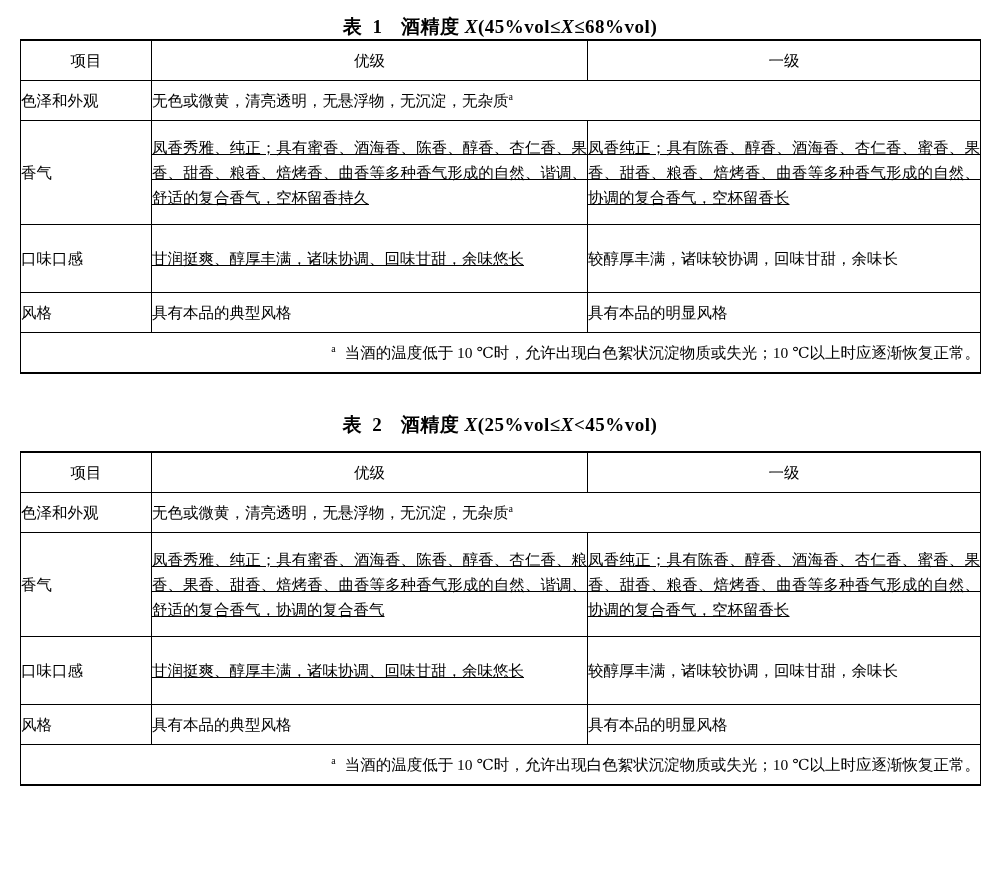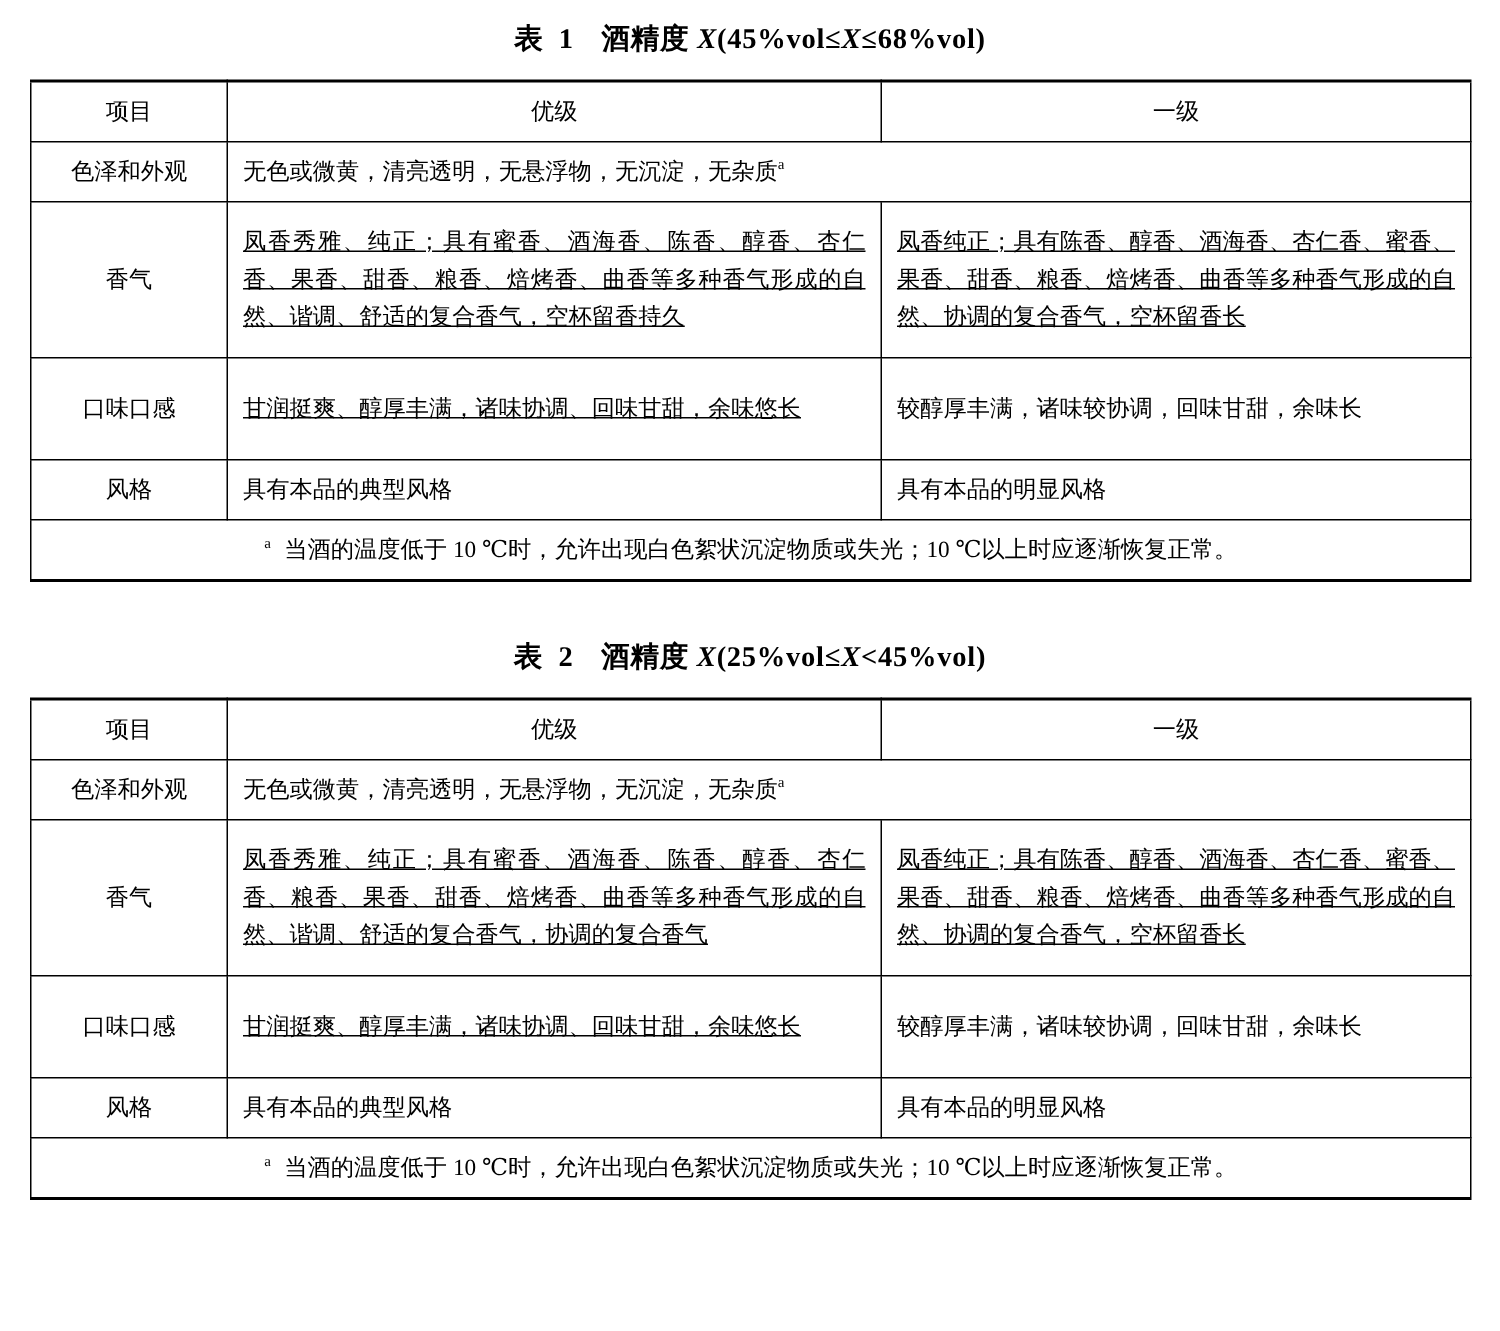--- a/index.html
+++ b/index.html
@@ -37,53 +37,52 @@
     display: inline-block;
     width: 16px;
   }
   .caption-var {
     font-style: italic;
     font-weight: bold;
     font-family: "Liberation Serif", "DejaVu Serif", serif;
   }
 
   
-  .cap1-wrap { padding-top: 16px; padding-bottom: 14px; }
+  .cap1-wrap { padding-top: 16px; }
   .cap2-wrap { padding-top: 40px; padding-bottom: 14px; }
 
   
   table.spec {
     border-collapse: collapse;
     width: 960px;
     table-layout: fixed;
     border-top: 2.5px solid #000;
     border-bottom: 2.5px solid #000;
     border-left: 1px solid #000;
     border-right: 1px solid #000;
   }
   table.spec td, table.spec th {
     border: 1px solid #000;
     font-size: 15.5px;
     font-weight: normal;
     vertical-align: middle;
     line-height: 1.62;
-    padding: 7px 10px;
+    padding: 7px 0;
     box-sizing: border-box;
   }
   col.c-item  { width: 131px; }
   col.c-sup   { width: 436px; }
   col.c-first { width: 393px; }
 
   .hdr td {
     text-align: center;
     padding-top: 9px;
     padding-bottom: 9px;
   }
   .item-cell {
-    text-align: center;
     padding-left: 4px;
     padding-right: 4px;
   }
   .body-cell {
     text-align: left;
     text-align-last: left;
   }
   .tall {
     height: 104px;
   }
@@ -97,21 +96,21 @@
     text-align: left;
     padding-left: 18px;
     padding-top: 8px;
     padding-bottom: 8px;
   }
   .note-label {
     font-weight: bold;
   }
   .fn-row td {
     border-top: 2.5px solid #000;
-    text-align: center;
+    text-align: right;
     padding-left: 30px;
     padding-top: 8px;
     padding-bottom: 8px;
   }
   .fn-mark {
     font-size: 10px;
     vertical-align: super;
     margin-right: 9px;
   }
   sup.inline-mark {

